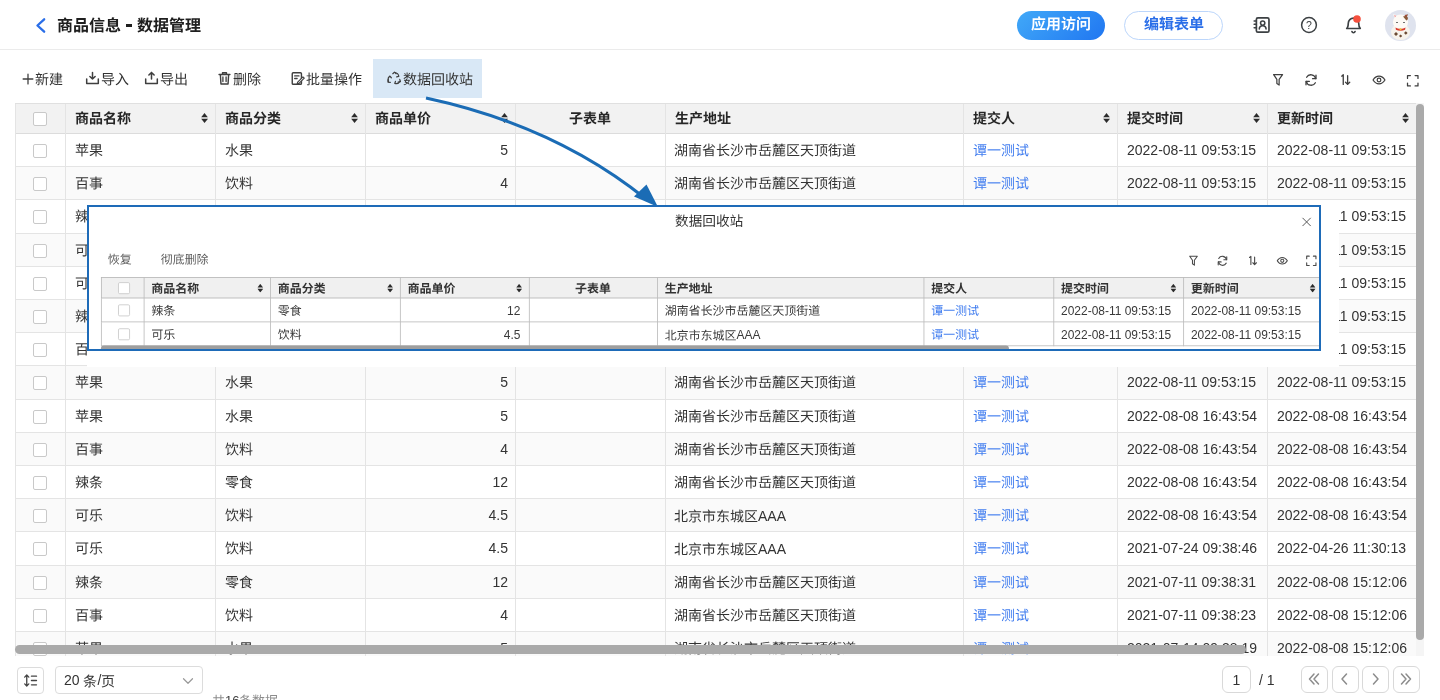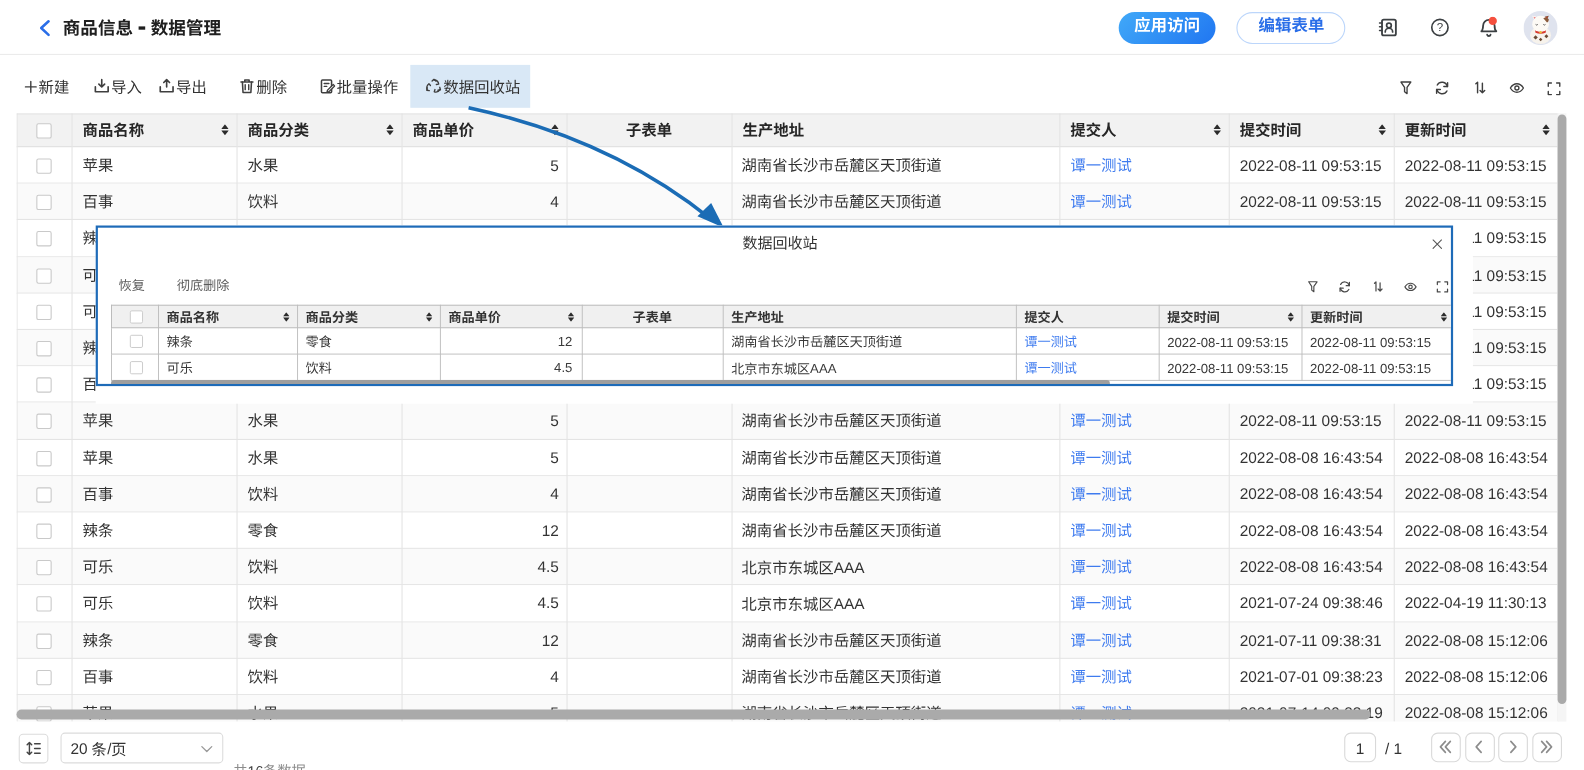--- a/index.html
+++ b/index.html
@@ -745,21 +745,21 @@
           <use href="#g57ce" x="4000"></use>
           <use href="#g533a" x="5000"></use>
         </svg><span style="font-size:14px;color:#333333;vertical-align:2.2px">AAA</span></div>
       <div class="abs" style="left:958px;top:438px"><svg class="ck" style="width:56px;height:14px" viewBox="0 0 4000 1000" fill="#3e7bef">
           <use href="#g8c2d" x="0"></use>
           <use href="#g4e00" x="1000"></use>
           <use href="#g6d4b" x="2000"></use>
           <use href="#g8bd5" x="3000"></use>
         </svg></div>
       <div class="abs" style="left:1112px;top:437px;font-size:14px;color:#333333;line-height:16px">2021-07-24 09:38:46</div>
-      <div class="abs" style="left:1262px;top:437px;font-size:14px;color:#333333;line-height:16px">2022-04-19 11:30:13</div>
+      <div class="abs" style="left:1262px;top:437px;font-size:14px;color:#333333;line-height:16px">2022-04-26 11:30:13</div>
       <div class="abs" style="left:0;top:463px;width:1401px;height:33px;background:#fafafa;border-bottom:1px solid #e4e4e4"></div>
       <div style="position:absolute;left:18px;top:473px;width:14px;height:14px;border:1px solid #c9c9c9;border-radius:2px;background:#fff"></div>
       <div class="abs" style="left:60px;top:472px"><svg class="ck" style="width:28px;height:14px" viewBox="0 0 2000 1000" fill="#333333">
           <use href="#g8fa3" x="0"></use>
           <use href="#g6761" x="1000"></use>
         </svg></div>
       <div class="abs" style="left:210px;top:472px"><svg class="ck" style="width:28px;height:14px" viewBox="0 0 2000 1000" fill="#333333">
           <use href="#g96f6" x="0"></use>
           <use href="#g98df" x="1000"></use>
         </svg></div>
@@ -812,21 +812,21 @@
           <use href="#g9876" x="10000"></use>
           <use href="#g8857" x="11000"></use>
           <use href="#g9053" x="12000"></use>
         </svg></div>
       <div class="abs" style="left:958px;top:505px"><svg class="ck" style="width:56px;height:14px" viewBox="0 0 4000 1000" fill="#3e7bef">
           <use href="#g8c2d" x="0"></use>
           <use href="#g4e00" x="1000"></use>
           <use href="#g6d4b" x="2000"></use>
           <use href="#g8bd5" x="3000"></use>
         </svg></div>
-      <div class="abs" style="left:1112px;top:504px;font-size:14px;color:#333333;line-height:16px">2021-07-01 09:38:23</div>
+      <div class="abs" style="left:1112px;top:504px;font-size:14px;color:#333333;line-height:16px">2021-07-11 09:38:23</div>
       <div class="abs" style="left:1262px;top:504px;font-size:14px;color:#333333;line-height:16px">2022-08-08 15:12:06</div>
       <div class="abs" style="left:0;top:529px;width:1401px;height:33px;background:#fafafa;border-bottom:1px solid #e4e4e4"></div>
       <div style="position:absolute;left:18px;top:539px;width:14px;height:14px;border:1px solid #c9c9c9;border-radius:2px;background:#fff"></div>
       <div class="abs" style="left:60px;top:538px"><svg class="ck" style="width:28px;height:14px" viewBox="0 0 2000 1000" fill="#333333">
           <use href="#g82f9" x="0"></use>
           <use href="#g679c" x="1000"></use>
         </svg></div>
       <div class="abs" style="left:210px;top:538px"><svg class="ck" style="width:28px;height:14px" viewBox="0 0 2000 1000" fill="#333333">
           <use href="#g6c34" x="0"></use>
           <use href="#g679c" x="1000"></use>

